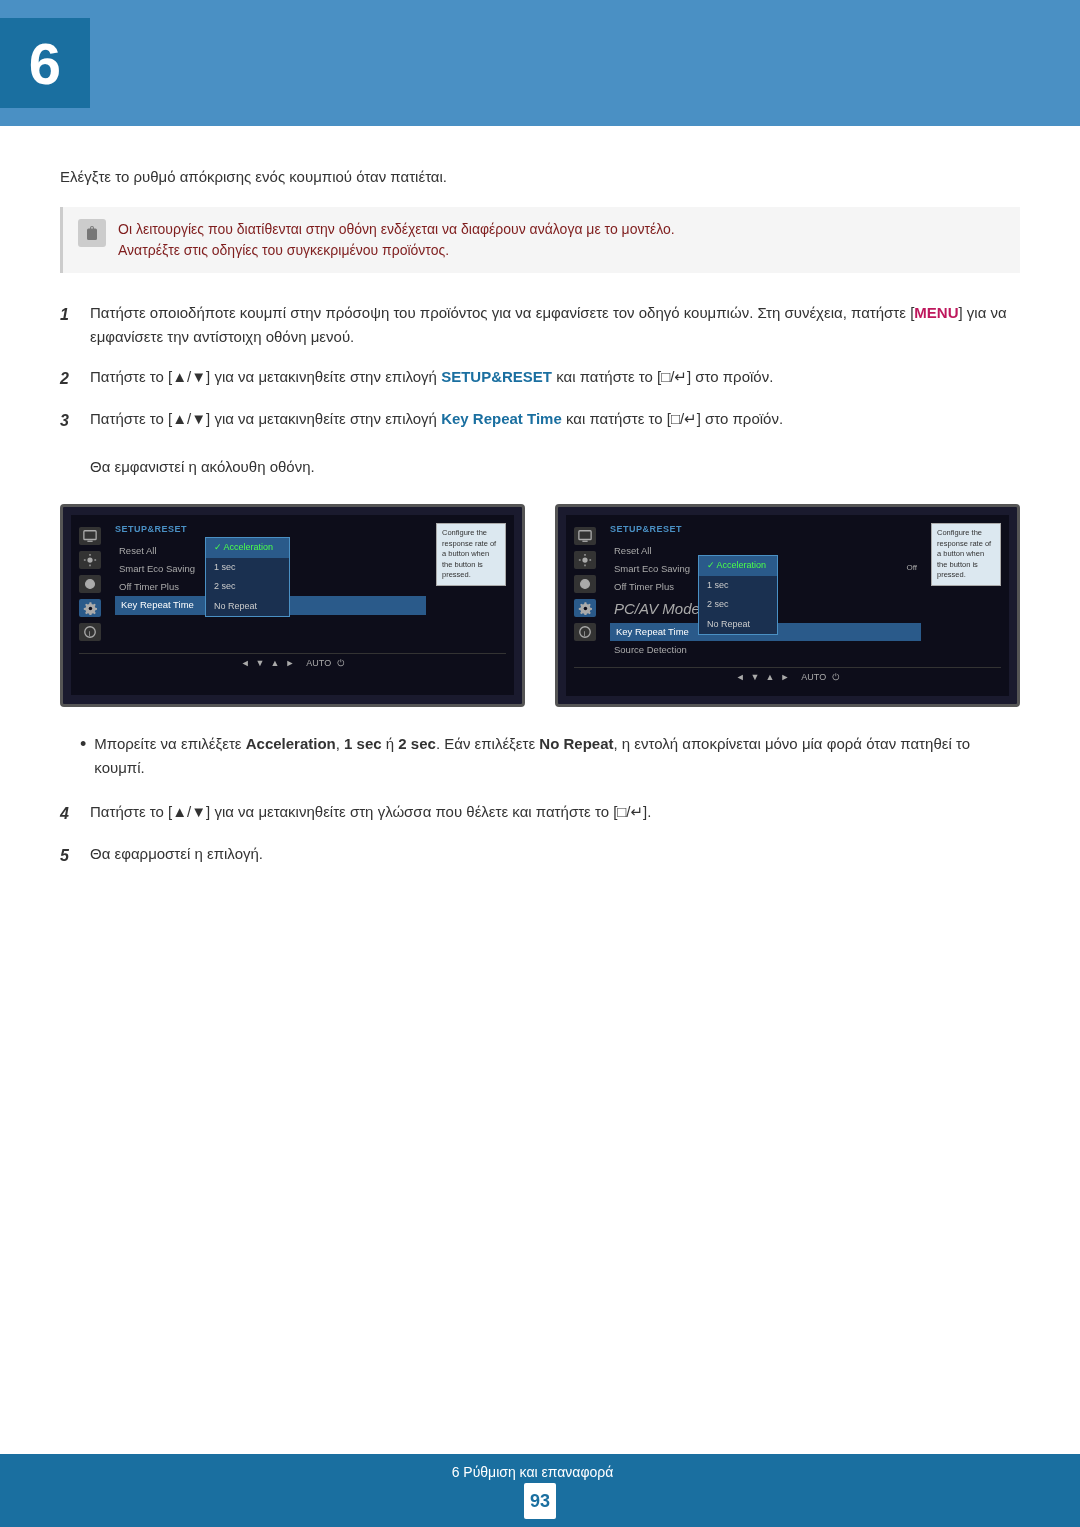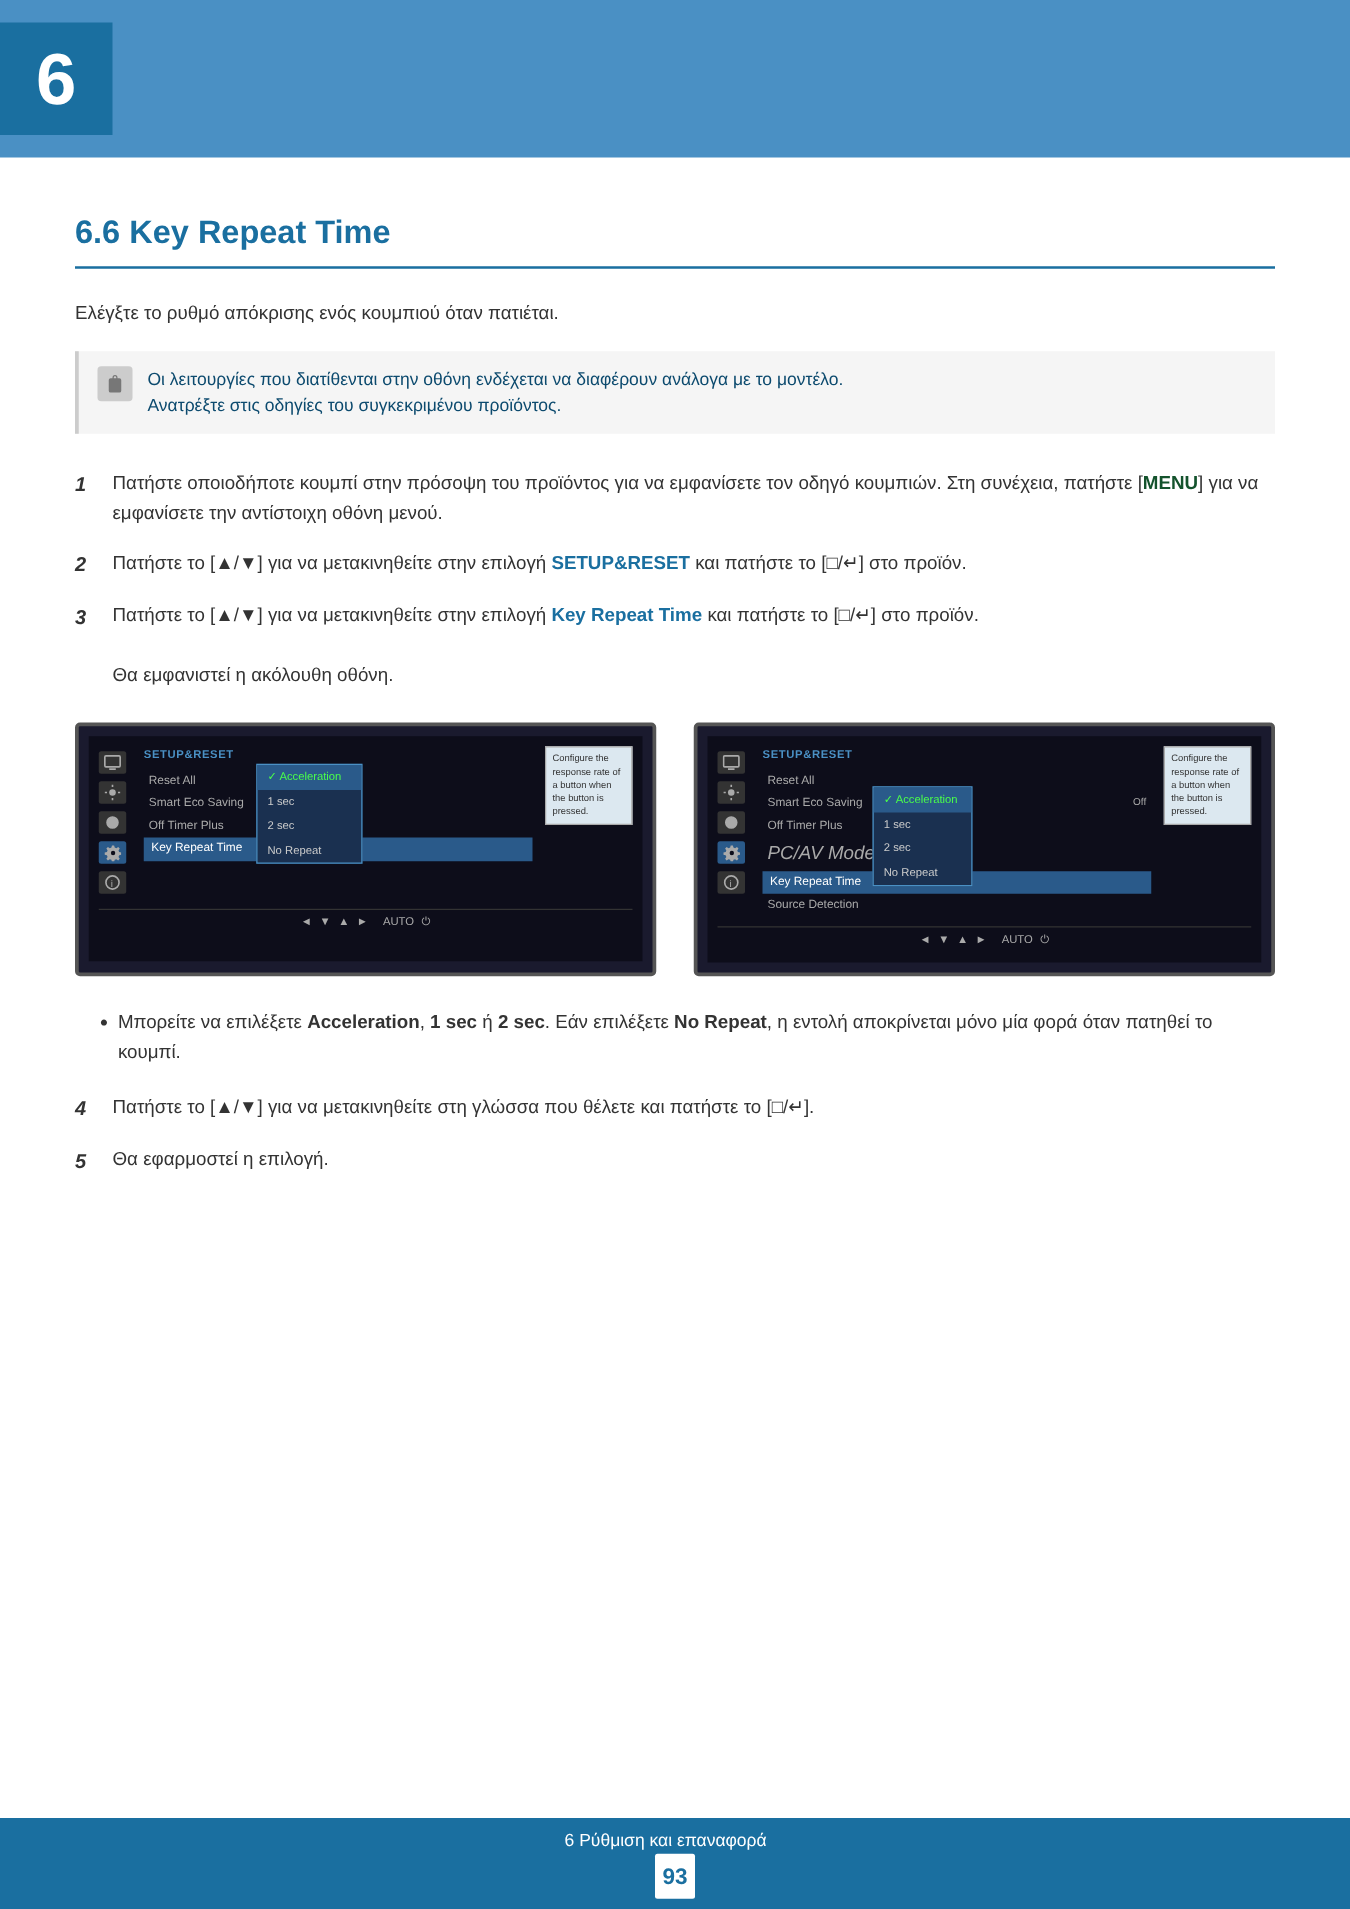--- a/index.html
+++ b/index.html
@@ -71,21 +71,21 @@
 
     
     .note-box {
       display: flex;
       align-items: flex-start;
       background: #f5f5f5;
       border-left: 3px solid #ccc;
       padding: 12px 15px;
       margin-bottom: 28px;
       font-size: 14px;
-      color: #0c4a6e;
+      color: #7f1d1d;
     }
     .note-icon {
       width: 28px;
       height: 28px;
       background: #ccc;
       border-radius: 3px;
       display: flex;
       align-items: center;
       justify-content: center;
       margin-right: 12px;
@@ -123,21 +123,21 @@
       font-size: 16px;
       color: #333;
       min-width: 22px;
       margin-right: 8px;
       padding-top: 1px;
     }
     .step-text {
       flex: 1;
     }
     .step-text b {
-      color: #14532d;
+      color: #be185d;
     }
     .step-text strong {
       color: #1a6fa0;
     }
 
     
     .screens-container {
       display: flex;
       gap: 30px;
       margin: 25px 0 25px 0;
@@ -233,23 +233,20 @@
 <body>
 
 <div class="header-banner">
   <div class="header-number-box">
     <span>6</span>
   </div>
 </div>
 
 <div class="content">
 
-  <div class="section-heading">
-    <span class="section-num">6.6</span>&nbsp;<span>Key Repeat Time</span>
-  </div>
 
   <p class="intro-para">Ελέγξτε το ρυθμό απόκρισης ενός κουμπιού όταν πατιέται.</p>
 
   <div class="note-box">
     <div class="note-icon">
       <svg viewBox="0 0 16 16" width="16" height="16" fill="#777">
           <path d="M8 1a2 2 0 0 1 2 2v.5h1.5A1.5 1.5 0 0 1 13 5v8.5a1.5 1.5 0 0 1-1.5 1.5h-7A1.5 1.5 0 0 1 3 13.5V5a1.5 1.5 0 0 1 1.5-1.5H6V3a2 2 0 0 1 2-2zm0 1a1 1 0 0 0-1 1v.5h2V3a1 1 0 0 0-1-1zM7 8h2v4H7zm0-2.5h2v1.5H7z"></path>
         </svg>
     </div>
     <div class="note-text">

